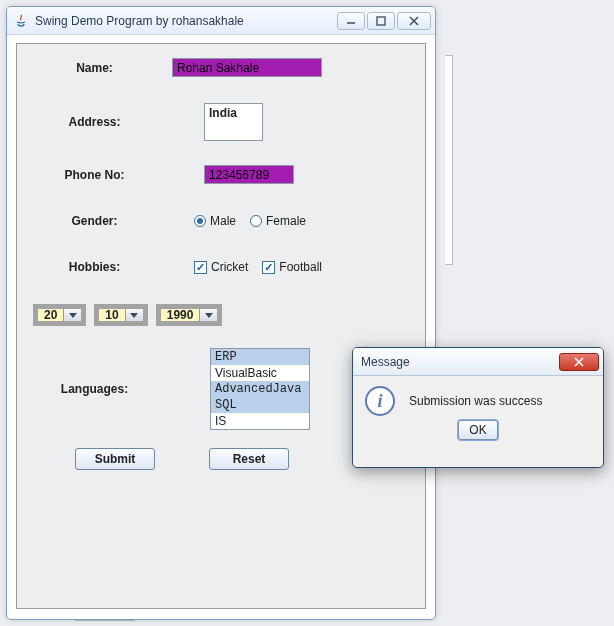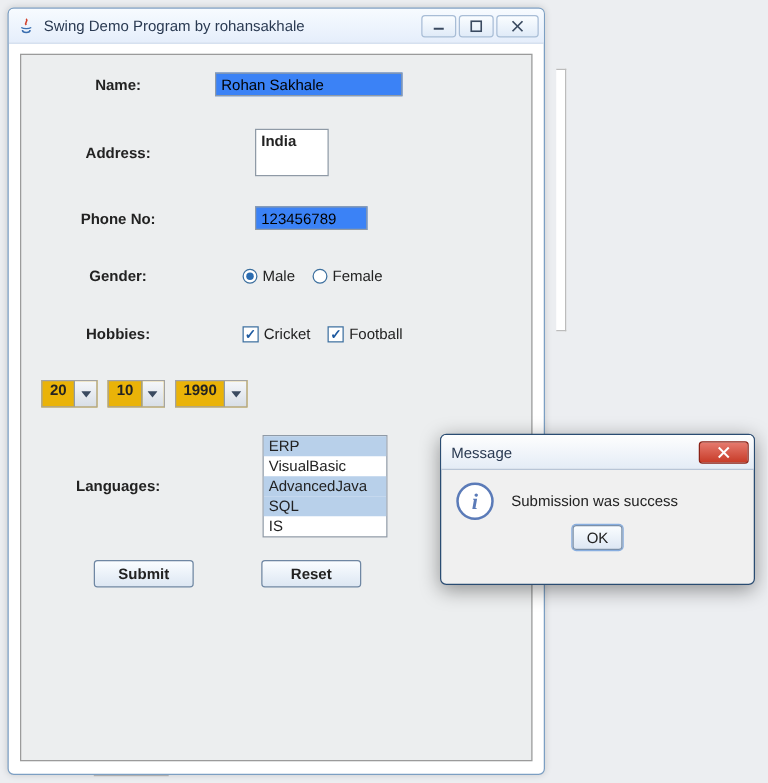--- a/index.html
+++ b/index.html
@@ -65,21 +65,21 @@
     align-items: center;
   }
   .label {
     width: 155px;
     text-align: center;
     font-weight: bold;
     color: #222;
   }
   .textfield {
     border: 1px solid #8f9aa6;
-    background: #3b82f6;
+    background: #a21caf;
     height: 19px;
     padding: 1px 4px;
     font-size: 12px;
   }
   .textarea {
     border: 1px solid #8f9aa6;
     background: #fff;
     padding: 2px 4px;
     font-size: 12px;
     width: 59px; height: 38px; font-weight: bold;
@@ -96,37 +96,37 @@
   .radio.checked .dot::after{
     content:"";width:6px;height:6px;border-radius:50%;background:#2b6cb0;
   }
   .check .box {
     width: 13px; height: 13px;
     border: 1px solid #3c6f9e; background: #fff;
     display:flex;align-items:center;justify-content:center;
     color:#1e5aa0;font-size:11px;font-weight:bold;
   }
   .combo {
-    display: inline-flex; align-items:flex-start;
-    border:1px solid #a3a3a3; background:#eab308;
+    display: inline-flex; align-items:center;
+    border:5px solid #a3a3a3; background:#fef9c3;
     height: 22px;
   }
   .combo .val { padding: 0 6px; font-weight:bold;}
   .combo .arrow {
     width: 18px; height: 100%;
     border-left:1px solid #8f9aa6;
     background: linear-gradient(#f5f7fa,#d8dee6);
     display:flex;align-items:center;justify-content:center;
   }
   .listbox {
     border:1px solid #8f9aa6;background:#fff;
     width: 100px;
   }
   .listbox .item { padding: 1px 4px; }
-  .listbox .item.sel { background:#b8d0ea; }
+  .listbox .item.sel { background:#b8d0ea;font-family:Liberation Mono, monospace; }
   .table {
     border:1px solid #9b9b9b; background:#fff;
     border-collapse: collapse;
   }
   .table td {
     border:1px solid #bfbfbf;
     padding: 1px 4px;
     font-size: 12px;
   }
   .table td.c1 { width: 85px; }

